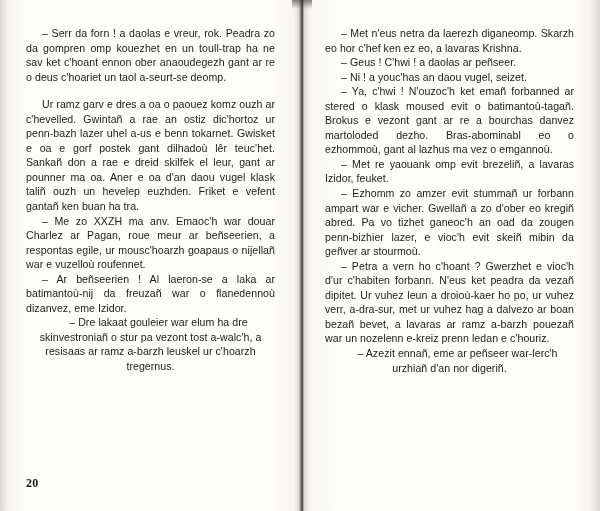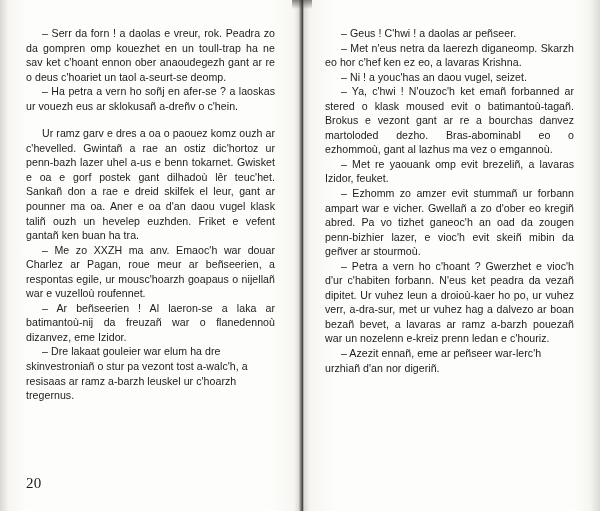--- a/index.html
+++ b/index.html
@@ -81,32 +81,33 @@
   .page-right .column { left: 25px; }
 
   p {
     margin: 0;
     text-indent: 16px;
   }
   p.blank-before {
     margin-top: 13px;
   }
   p:last-of-type {
-    text-align: left;
+    text-align: center;
   }
 
   .folio {
     position: absolute;
     left: 26px;
     top: 477px;
-    font-size: 15px;
+    font-size: 12px;
     line-height: 12px;
     color: #1c1b19;
     font-family: "Liberation Serif", serif;
     letter-spacing: 0.3px;
+    font-weight: bold;
   }
 
   
   .edge-shade-left {
     position: absolute;
     top: 0; left: 0;
     width: 8px; height: 511px;
     background: linear-gradient(to right, rgba(90,88,80,0.16), rgba(90,88,80,0));
     pointer-events: none;
   }
@@ -125,33 +126,32 @@
 
   <div class="paper-tint"></div>
   <div class="edge-shade-left"></div>
   <div class="edge-shade-right"></div>
 
   <div class="spread">
 
     <div class="page-half page-left">
       <div class="column">
         <p>– Serr da forn ! a daolas e vreur, rok. Peadra zo da gompren omp kouezhet en un toull-trap ha ne sav ket c'hoant ennon ober anaoudegezh gant ar re o deus c'hoariet un taol a-seurt-se deomp.</p>
-        <p>– Ha petra a vern ho soñj en afer-se ? a laoskas ur vouezh eus ar sklokusañ a-dreñv o c'hein.</p>
         <p class="blank-before">Ur ramz garv e dres a oa o paouez komz ouzh ar c'hevelled. Gwintañ a rae an ostiz dic'hortoz ur penn-bazh lazer uhel a-us e benn tokarnet. Gwisket e oa e gorf postek gant dilhadoù lêr teuc'het. Sankañ don a rae e dreid skilfek el leur, gant ar pounner ma oa. Aner e oa d'an daou vugel klask taliñ ouzh un hevelep euzhden. Friket e vefent gantañ ken buan ha tra.</p>
         <p>– Me zo XXZH ma anv. Emaoc'h war douar Charlez ar Pagan, roue meur ar beñseerien, a respontas egile, ur mousc'hoarzh goapaus o nijellañ war e vuzelloù roufennet.</p>
         <p>– Ar beñseerien ! Al laeron-se a laka ar batimantoù-nij da freuzañ war o flanedennoù dizanvez, eme Izidor.</p>
         <p>– Dre lakaat gouleier war elum ha dre skinvestroniañ o stur pa vezont tost a-walc'h, a resisaas ar ramz a-barzh leuskel ur c'hoarzh tregernus.</p>
       </div>
       <div class="folio">20</div>
     </div>
 
     <div class="page-half page-right">
       <div class="column">
+        <p>– Met n'eus netra da laerezh diganeomp. Skarzh eo hor c'hef ken ez eo, a lavaras Krishna.</p>
         <p>– Geus ! C'hwi ! a daolas ar peñseer.</p>
-        <p>– Met n'eus netra da laerezh diganeomp. Skarzh eo hor c'hef ken ez eo, a lavaras Krishna.</p>
         <p>– Ni ! a youc'has an daou vugel, seizet.</p>
         <p>– Ya, c'hwi ! N'ouzoc'h ket emañ forbanned ar stered o klask moused evit o batimantoù-tagañ. Brokus e vezont gant ar re a bourchas danvez martoloded dezho. Bras-abominabl eo o ezhommoù, gant al lazhus ma vez o emgannoù.</p>
         <p>– Met re yaouank omp evit brezeliñ, a lavaras Izidor, feuket.</p>
         <p>– Ezhomm zo amzer evit stummañ ur forbann ampart war e vicher. Gwellañ a zo d'ober eo kregiñ abred. Pa vo tizhet ganeoc'h an oad da zougen penn-bizhier lazer, e vioc'h evit skeiñ mibin da geñver ar stourmoù.</p>
         <p>– Petra a vern ho c'hoant ? Gwerzhet e vioc'h d'ur c'habiten forbann. N'eus ket peadra da vezañ dipitet. Ur vuhez leun a droioù-kaer ho po, ur vuhez verr, a-dra-sur, met ur vuhez hag a dalvezo ar boan bezañ bevet, a lavaras ar ramz a-barzh pouezañ war un nozelenn e-kreiz prenn ledan e c'houriz.</p>
         <p>– Azezit ennañ, eme ar peñseer war-lerc'h urzhiañ d'an nor digeriñ.</p>
       </div>
     </div>
 
   </div>

